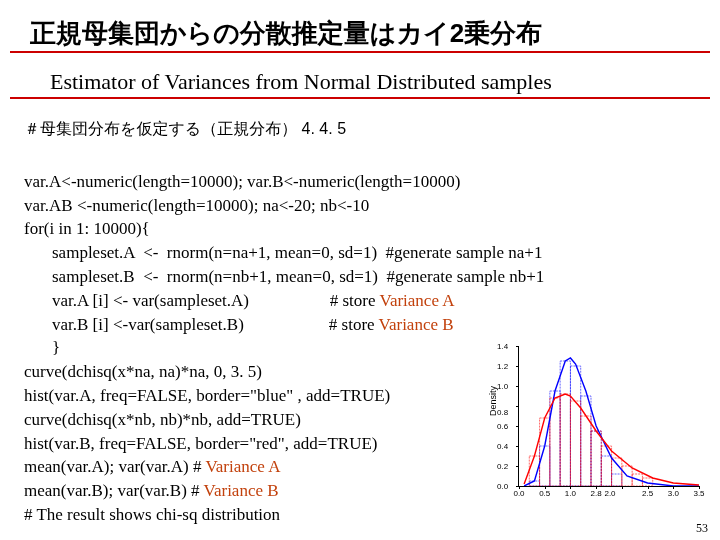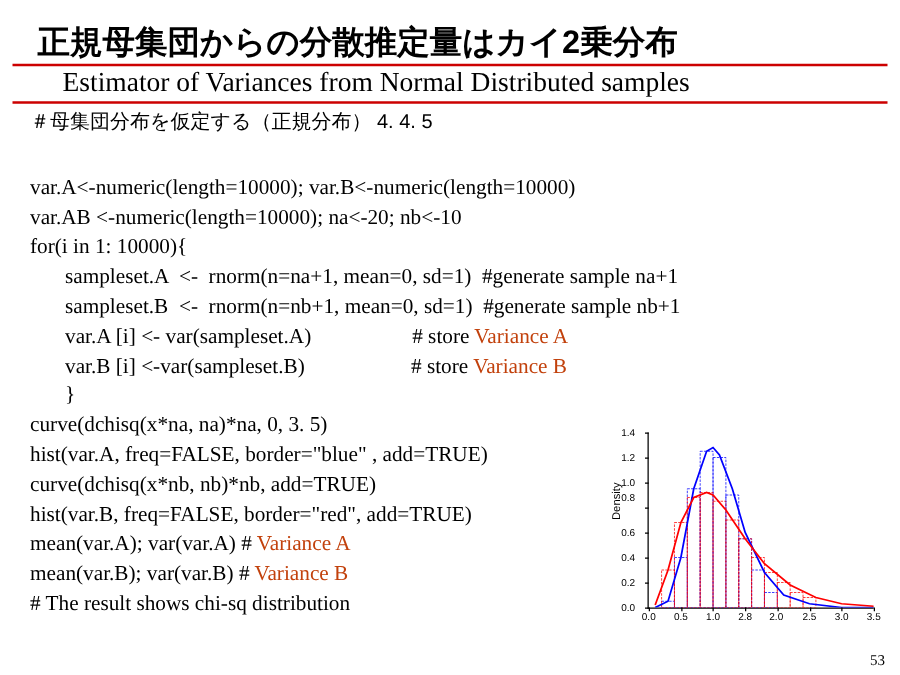--- a/index.html
+++ b/index.html
@@ -18,21 +18,21 @@
     color: #000;
     padding: 16px 12px 0 20px;
     border-bottom: 2px solid #c00;
     margin: 0 10px;
   }
   .title-en {
     font-size: 22px;
     font-family: "Times New Roman", serif;
     padding: 0 12px 2px 40px;
     border-bottom: 2px solid #c00;
-    margin: 0 10px;
+    margin: 16px 10px;
   }
   .comment-line {
     font-size: 16px;
     padding: 4px 12px 4px 24px;
     font-family: "MS Gothic", sans-serif;
   }
   .code-block {
     font-family: "Times New Roman", serif;
     font-size: 17px;
     line-height: 1.4;
@@ -148,37 +148,37 @@
         <path d="M5.142857142857143 138 L15.428571428571429 110 L25.71428571428571 72 L36 51.999999999999986 L46.28571428571429 47.999999999999986 L51.42857142857142 50 L61.714285714285715 62 L77.14285714285714 85 L92.57142857142858 105 L113.14285714285717 122 L133.71428571428572 132 L154.28571428571428 137 L180 139 " fill="none" stroke="#ff0000" stroke-width="1.4"></path>
       </svg>
   <div class="ytick" style="top: 140px;">0.0</div>
       <div class="tickmark-y" style="top: 140px;"></div>
       <div class="ytick" style="top: 120px;">0.2</div>
       <div class="tickmark-y" style="top: 120px;"></div>
       <div class="ytick" style="top: 100px;">0.4</div>
       <div class="tickmark-y" style="top: 100px;"></div>
       <div class="ytick" style="top: 80px;">0.6</div>
       <div class="tickmark-y" style="top: 80px;"></div>
-      <div class="ytick" style="top: 52px;">0.8</div>
+      <div class="ytick" style="top: 66px;">0.8</div>
       <div class="tickmark-y" style="top: 60px;"></div>
       <div class="ytick" style="top: 40px;">1.0</div>
       <div class="tickmark-y" style="top: 40px;"></div>
       <div class="ytick" style="top: 20px; text-align: center;">1.2</div>
       <div class="tickmark-y" style="top: 20px;"></div>
       <div class="ytick" style="top: 0px;">1.4</div>
       <div class="tickmark-y" style="top: 0px;"></div>
       <div class="xtick" style="left: 0px;">0.0</div>
       <div class="tickmark-x" style="left: 0px;"></div>
       <div class="xtick" style="left: 25.7143px;">0.5</div>
       <div class="tickmark-x" style="left: 25.7143px;"></div>
       <div class="xtick" style="left: 51.4286px;">1.0</div>
       <div class="tickmark-x" style="left: 51.4286px;"></div>
       <div class="xtick" style="left: 77.1429px;">2.8</div>
       <div class="tickmark-x" style="left: 77.1429px;"></div>
-      <div class="xtick" style="left: 102px;">2.0</div>
+      <div class="xtick" style="left: 91px;">2.0</div>
       <div class="tickmark-x" style="left: 102.857px;"></div>
       <div class="xtick" style="left: 128.571px;">2.5</div>
       <div class="tickmark-x" style="left: 128.571px;"></div>
       <div class="xtick" style="left: 154.286px;">3.0</div>
       <div class="tickmark-x" style="left: 154.286px;"></div>
       <div class="xtick" style="left: 180px;">3.5</div>
       <div class="tickmark-x" style="left: 180px;"></div>
     </div>
 
 </div>

